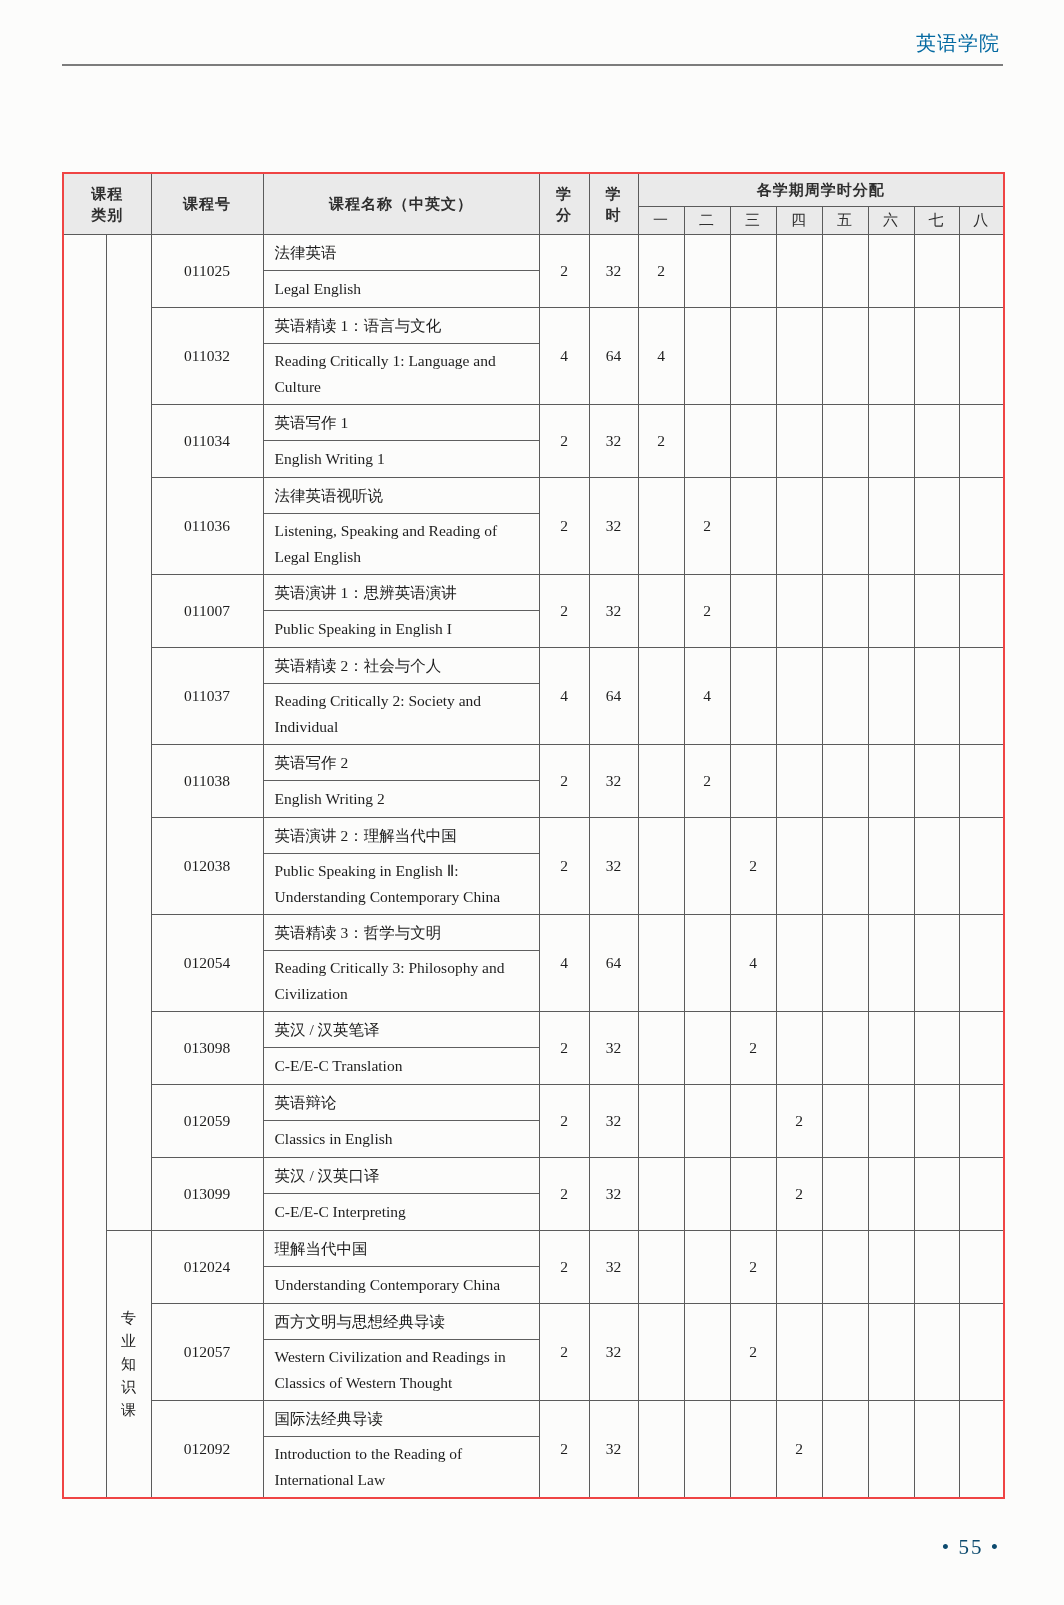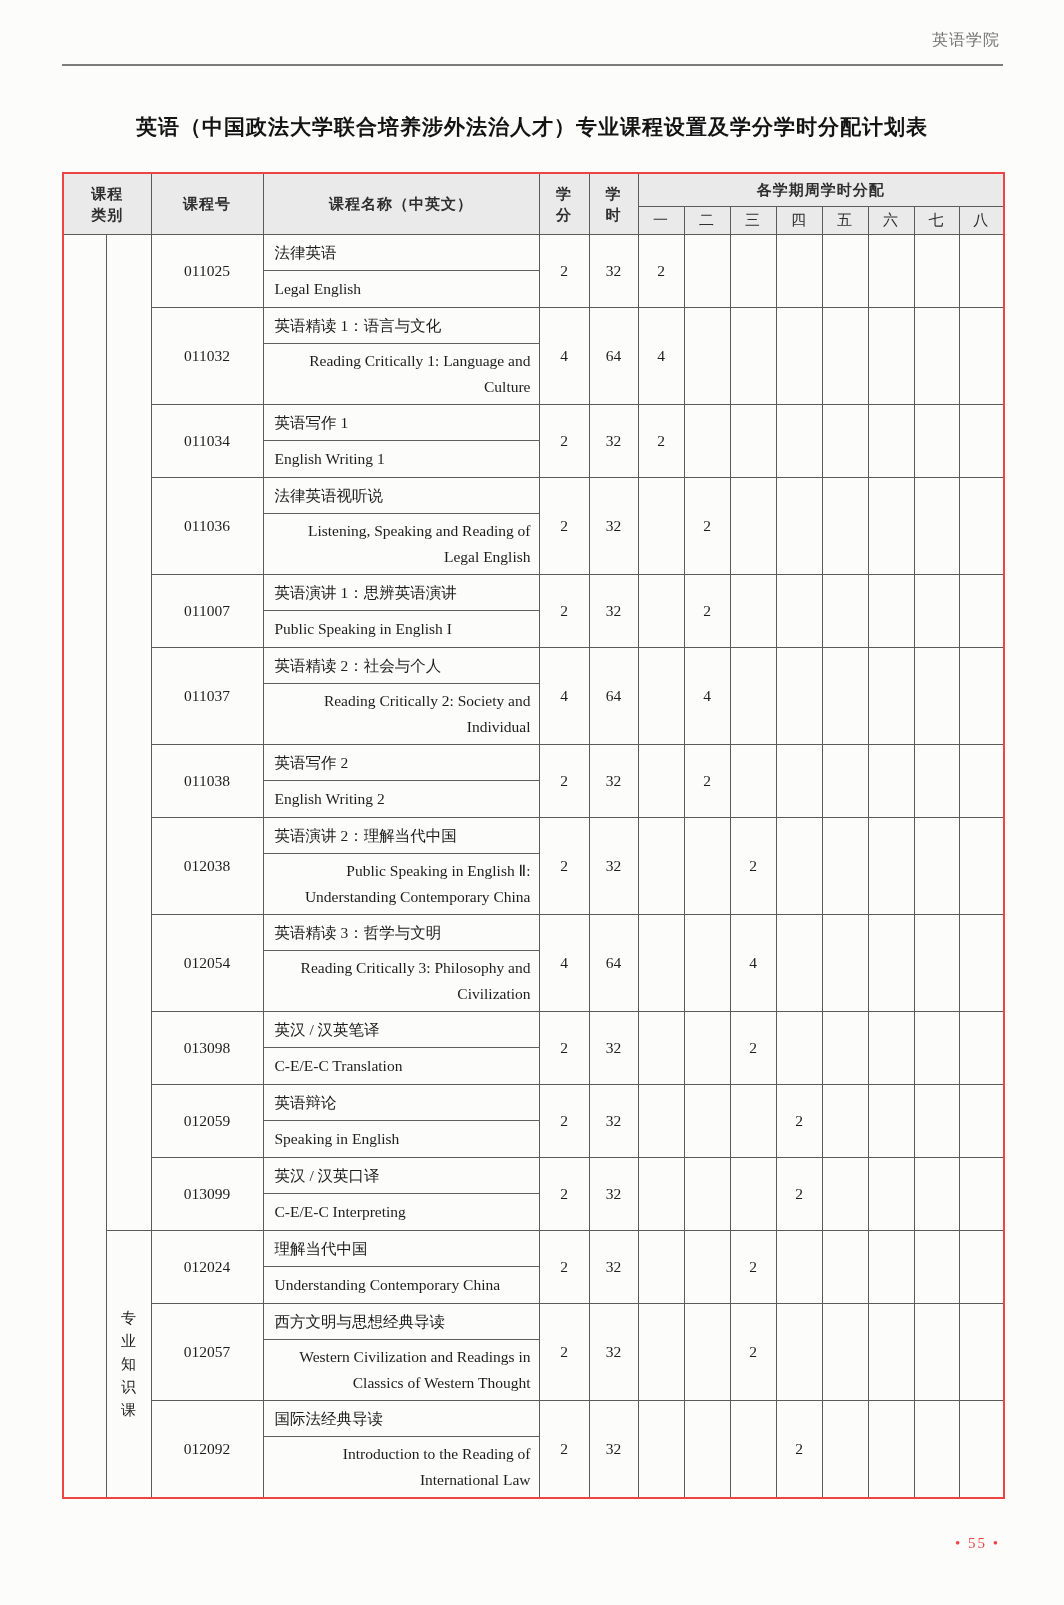--- a/index.html
+++ b/index.html
@@ -8,21 +8,21 @@
     width:1064px; height:1605px;
     margin:0 auto;
     background:#fcfcfb;
     font-family:"Liberation Serif", serif;
     color:#1d1d1d;
     overflow:hidden;
   }
   .running-head {
     position:absolute; top:30px; right:64px;
     font-family:"Liberation Sans", sans-serif;
-    font-size:16px; color:#737373; letter-spacing:1px;
+    font-size:20px; color:#0369a1; letter-spacing:1px;
   }
   .head-rule {
     position:absolute; top:64px; left:62px; width:941px;
     border:none; border-top:2px solid #7c7c7c; margin:0;
   }
   .doc-title {
     position:absolute; top:113px; left:0; width:100%;
     text-align:center;
     font-family:"Liberation Sans", sans-serif;
     font-weight:bold; font-size:21px; color:#141414;
@@ -56,46 +56,45 @@
   .vlabel {
     margin:0 auto; width:17px;
     font-size:15px; line-height:23px;
     text-align:center; word-break:break-all;
     font-family:"Liberation Serif", serif;
   }
   td.name-cell { padding:0; vertical-align:top; }
   .name-cn, .name-en {
     display:flex; align-items:center;
     min-height:36px; padding:4px 8px 4px 11px;
-    line-height:26px; text-align:right;
+    line-height:26px; text-align:left;
     font-size:15.5px; box-sizing:border-box;
   }
   .name-cn { border-bottom:1px solid #5f5f5f; }
   .name-en { font-family:"Liberation Serif", serif; }
   td.code-cell, td.num-cell, td.sem-cell {
     font-family:"Liberation Serif", serif;
   }
   .page-number {
     position:absolute; top:1535px; right:64px;
-    font-size:15px; color:#ef4444; letter-spacing:2px;
+    font-size:21px; color:#0c4a6e; letter-spacing:2px;
     font-family:"Liberation Serif", serif;
     margin-left:22px;
   }
 </style>
 </head>
 <body>
 
 <div class="page">
 
   <div class="running-head">
     <span>英语学院</span>
   </div>
   <hr class="head-rule">
 
-  <h1 class="doc-title">英语（中国政法大学联合培养涉外法治人才）专业课程设置及学分学时分配计划表</h1>
 
   <table class="curriculum">
     <colgroup>
       <col style="width:43px">
         <col style="width:45px">
         <col style="width:112px">
       <col style="width:276px">
         <col style="width:50px">
         <col style="width:49px">
       <col style="width:46px">
@@ -308,21 +307,21 @@
           <td class="sem-cell"></td>
           <td class="sem-cell"></td>
           <td class="sem-cell"></td>
           <td class="sem-cell"></td>
           <td class="sem-cell"></td>
         </tr>
         <tr>
           <td class="code-cell">012059</td>
           <td class="name-cell">
             <div class="name-cn">英语辩论</div>
-            <div class="name-en">Speaking in English</div>
+            <div class="name-en">Classics in English</div>
           </td>
           <td class="num-cell">2</td>
           <td class="num-cell">32</td>
           <td class="sem-cell"></td>
           <td class="sem-cell"></td>
           <td class="sem-cell"></td>
           <td class="sem-cell">2</td>
           <td class="sem-cell"></td>
           <td class="sem-cell"></td>
           <td class="sem-cell"></td>

